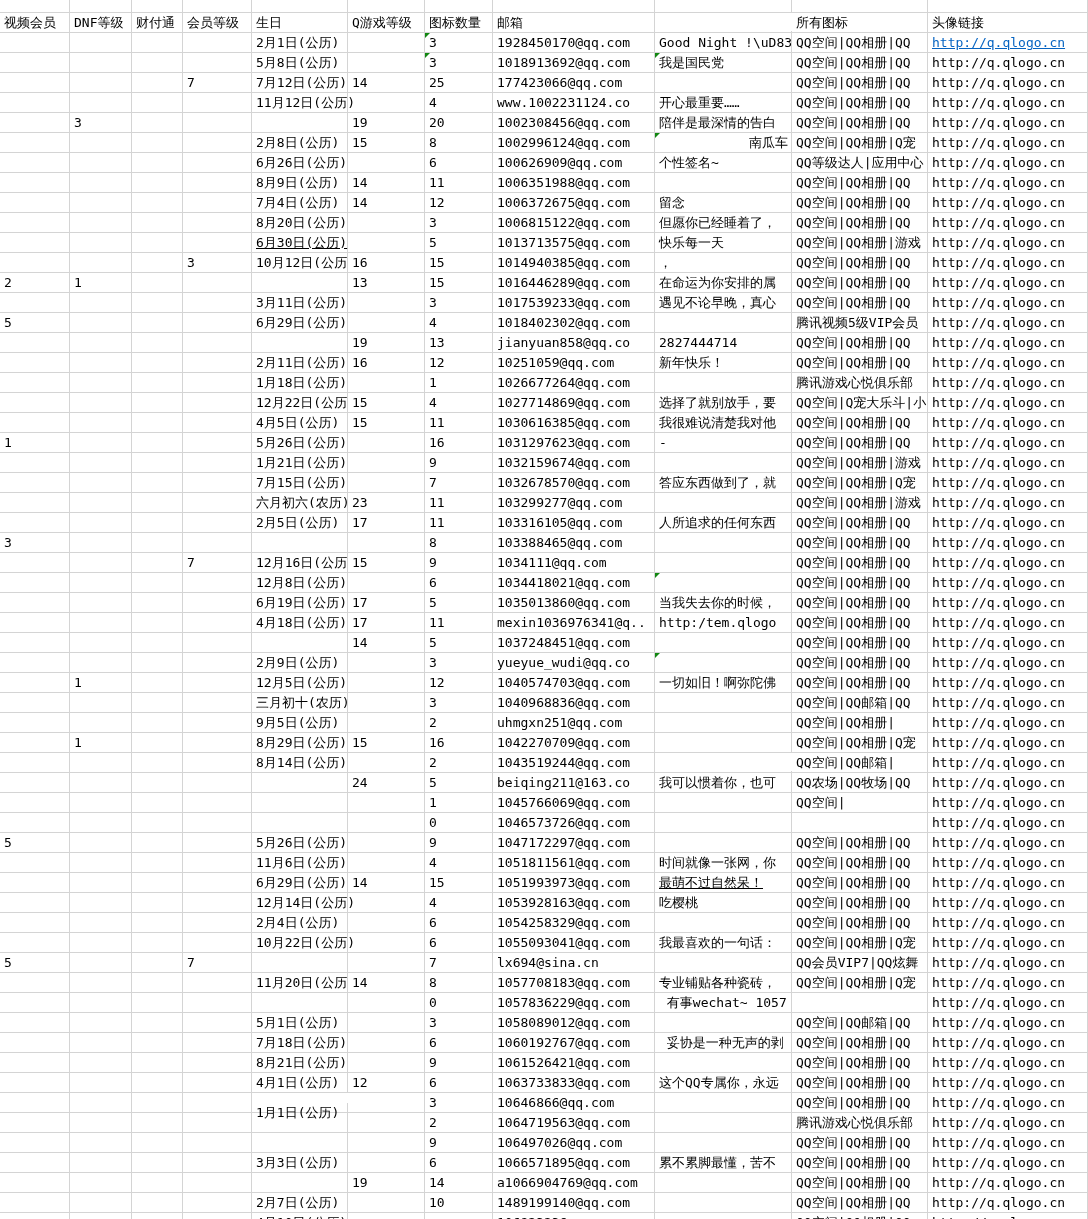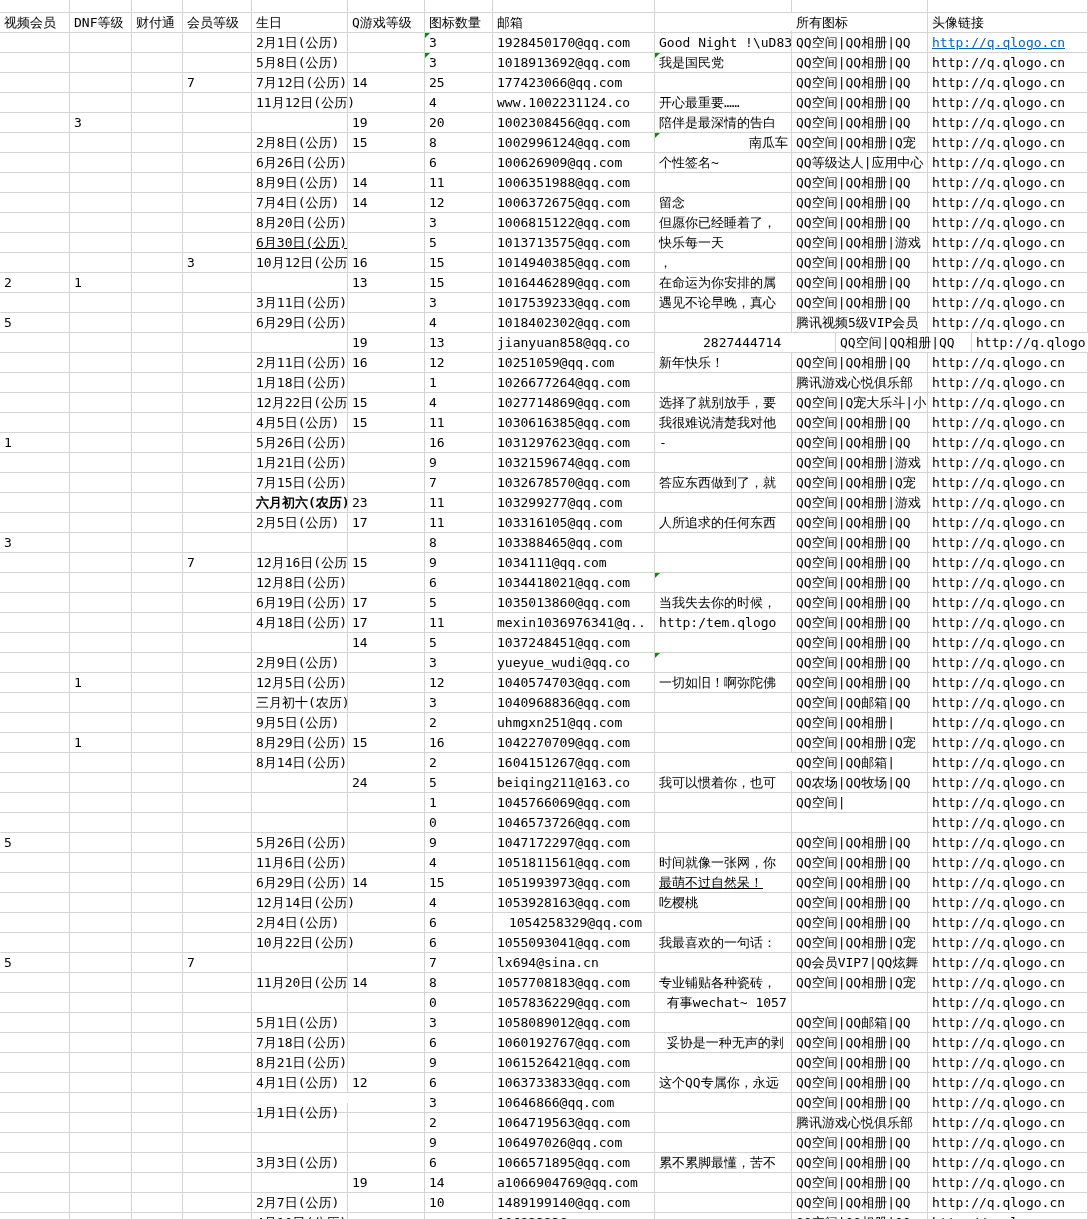--- a/index.html
+++ b/index.html
@@ -262,21 +262,21 @@
     </div>
     <div class="row">
       <div class="cell" style="width: 70px;"><span></span></div>
       <div class="cell" style="width: 62px;"><span></span></div>
       <div class="cell" style="width: 51px;"><span></span></div>
       <div class="cell" style="width: 69px;"><span></span></div>
       <div class="cell" style="width: 96px;"><span></span></div>
       <div class="cell" style="width: 77px;"><span>19</span></div>
       <div class="cell" style="width: 68px;"><span>13</span></div>
       <div class="cell" style="width: 162px;"><span>jianyuan858@qq.co</span></div>
-      <div class="cell" style="width: 137px; margin-left: 44px;"><span>2827444714</span></div>
+      <div class="cell" style="width: 137px;"><span>2827444714</span></div>
       <div class="cell" style="width: 136px;"><span>QQ空间|QQ相册|QQ</span></div>
       <div class="cell" style="width: 160px;"><span>http://q.qlogo.cn</span></div>
     </div>
     <div class="row">
       <div class="cell" style="width: 70px;"><span></span></div>
       <div class="cell" style="width: 62px;"><span></span></div>
       <div class="cell" style="width: 51px;"><span></span></div>
       <div class="cell" style="width: 69px;"><span></span></div>
       <div class="cell" style="width: 96px;"><span>2月11日(公历)</span></div>
       <div class="cell" style="width: 77px;"><span>16</span></div>
@@ -362,21 +362,21 @@
       <div class="cell" style="width: 162px;"><span>1032678570@qq.com</span></div>
       <div class="cell" style="width: 137px;"><span>答应东西做到了，就</span></div>
       <div class="cell" style="width: 136px;"><span>QQ空间|QQ相册|Q宠</span></div>
       <div class="cell" style="width: 160px;"><span>http://q.qlogo.cn</span></div>
     </div>
     <div class="row">
       <div class="cell" style="width: 70px;"><span></span></div>
       <div class="cell" style="width: 62px;"><span></span></div>
       <div class="cell" style="width: 51px;"><span></span></div>
       <div class="cell" style="width: 69px;"><span></span></div>
-      <div class="cell" style="width: 96px; font-weight: bold;"><span>六月初六(农历)</span></div>
+      <div class="cell" style="width: 96px;"><span>六月初六(农历)</span></div>
       <div class="cell" style="width: 77px;"><span>23</span></div>
       <div class="cell" style="width: 68px;"><span>11</span></div>
       <div class="cell ovf" style="width: 162px;"><span>103299277@qq.com</span></div>
       <div class="cell" style="width: 137px;"><span></span></div>
       <div class="cell" style="width: 136px;"><span>QQ空间|QQ相册|游戏</span></div>
       <div class="cell" style="width: 160px;"><span>http://q.qlogo.cn</span></div>
     </div>
     <div class="row">
       <div class="cell" style="width: 70px;"><span></span></div>
       <div class="cell" style="width: 62px;"><span></span></div>
@@ -534,21 +534,21 @@
       <div class="cell" style="width: 160px;"><span>http://q.qlogo.cn</span></div>
     </div>
     <div class="row">
       <div class="cell" style="width: 70px;"><span></span></div>
       <div class="cell" style="width: 62px;"><span></span></div>
       <div class="cell" style="width: 51px;"><span></span></div>
       <div class="cell" style="width: 69px;"><span></span></div>
       <div class="cell ovf" style="width: 96px;"><span>8月14日(公历)</span></div>
       <div class="cell" style="width: 77px;"><span></span></div>
       <div class="cell" style="width: 68px;"><span>2</span></div>
-      <div class="cell" style="width: 162px;"><span>1604151267@qq.com</span></div>
+      <div class="cell" style="width: 162px;"><span>1043519244@qq.com</span></div>
       <div class="cell" style="width: 137px; margin-top: 18px;"><span>在一起，只是我一个</span></div>
       <div class="cell" style="width: 136px;"><span>QQ空间|QQ邮箱|</span></div>
       <div class="cell" style="width: 160px;"><span>http://q.qlogo.cn</span></div>
     </div>
     <div class="row">
       <div class="cell" style="width: 70px;"><span></span></div>
       <div class="cell" style="width: 62px;"><span></span></div>
       <div class="cell" style="width: 51px;"><span></span></div>
       <div class="cell" style="width: 69px;"><span></span></div>
       <div class="cell" style="width: 96px;"><span></span></div>
@@ -638,21 +638,21 @@
       <div class="cell" style="width: 160px;"><span>http://q.qlogo.cn</span></div>
     </div>
     <div class="row">
       <div class="cell" style="width: 70px;"><span></span></div>
       <div class="cell" style="width: 62px;"><span></span></div>
       <div class="cell" style="width: 51px;"><span></span></div>
       <div class="cell" style="width: 69px;"><span></span></div>
       <div class="cell ovf" style="width: 96px;"><span>2月4日(公历)</span></div>
       <div class="cell" style="width: 77px;"><span></span></div>
       <div class="cell" style="width: 68px;"><span>6</span></div>
-      <div class="cell ovf" style="width: 162px; text-align: center;"><span>1054258329@qq.com</span></div>
+      <div class="cell ovf" style="width: 162px;"><span>1054258329@qq.com</span></div>
       <div class="cell" style="width: 137px;"><span></span></div>
       <div class="cell" style="width: 136px;"><span>QQ空间|QQ相册|QQ</span></div>
       <div class="cell" style="width: 160px;"><span>http://q.qlogo.cn</span></div>
     </div>
     <div class="row">
       <div class="cell" style="width: 70px;"><span></span></div>
       <div class="cell" style="width: 62px;"><span></span></div>
       <div class="cell" style="width: 51px;"><span></span></div>
       <div class="cell" style="width: 69px;"><span></span></div>
       <div class="cell ovf" style="width: 96px;"><span>10月22日(公历)</span></div>

